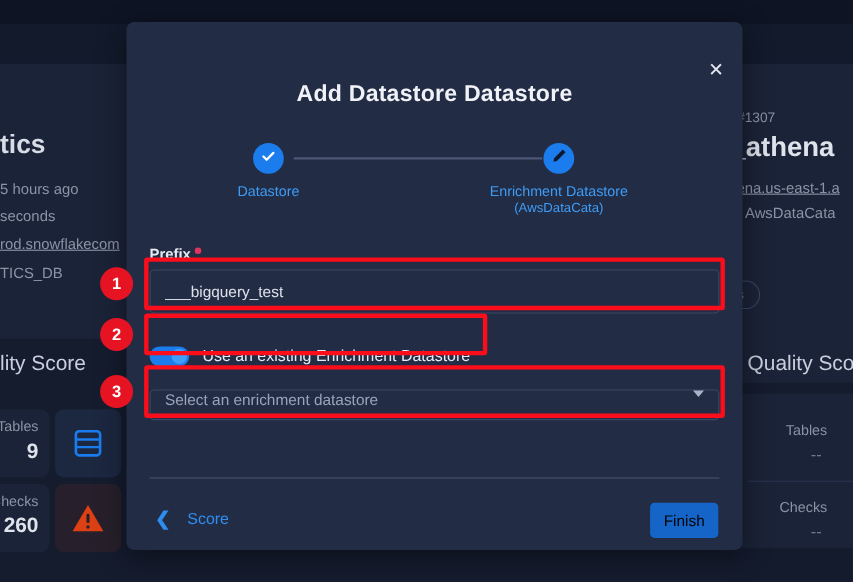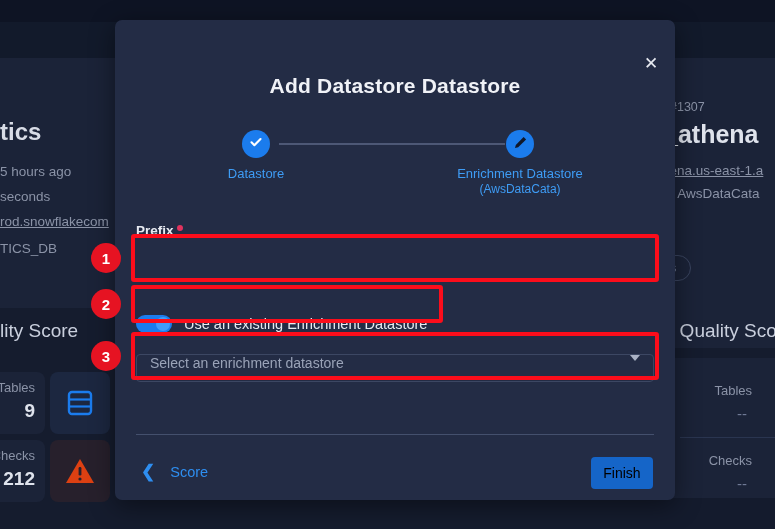--- a/index.html
+++ b/index.html
@@ -147,21 +147,21 @@
     position: absolute; right: 12px; top: 31px; width: 24px; height: 24px;
     display: flex; align-items: center; justify-content: center;
     color: #e6e9f0; font-size: 17px; cursor: pointer; line-height: 1;
   }
   .modal-title {
     position: absolute; left: 0; top: 54px; width: 100%; text-align: center;
     font-size: 21px; font-weight: bold; color: #f0f2f7; letter-spacing: .2px;
   }
 
   
-  .stepper { position: absolute; left: 0; top: 110px; width: 100%; height: 70px; margin-left: 12px; }
+  .stepper { position: absolute; left: 0; top: 110px; width: 100%; height: 70px; }
   .step-circle {
     position: absolute; width: 28px; height: 28px; border-radius: 50%;
     background: #1b7ced; display: flex; align-items: center; justify-content: center;
   }
   .step-circle.c1 { left: 115px; top: 0; }
   .step-circle.c2 { left: 379px; top: 0; }
   .step-line {
     position: absolute; left: 152px; top: 13px; width: 226px; height: 1.5px;
     background: #4d5876;
   }
@@ -270,21 +270,21 @@
   <div class="detail-link">rod.snowflakecom</div>
   <div class="detail-line l4">TICS_DB</div>
   <div class="left-quality">lity Score</div>
 
   <div class="stat-tile s1">
     <div class="stat-label">Tables</div>
     <div class="stat-value">9</div>
   </div>
   <div class="stat-tile s2">
     <div class="stat-label">Checks</div>
-    <div class="stat-value">212</div>
+    <div class="stat-value">260</div>
   </div>
 
   <div class="icon-tile">
     <span class="db-icon">
       <svg width="26" height="28" viewBox="0 0 26 28">
         <rect x="2" y="3" width="22" height="22" rx="3" fill="none" stroke="#1b7ced" stroke-width="2.4"></rect>
         <line x1="2" y1="10.5" x2="24" y2="10.5" stroke="#1b7ced" stroke-width="2.2"></line>
         <line x1="2" y1="17.5" x2="24" y2="17.5" stroke="#1b7ced" stroke-width="2.2"></line>
       </svg>
     </span>
@@ -342,20 +342,21 @@
         </svg>
       </span>
     </div>
     <div class="step-label s2">Enrichment Datastore</div>
     <div class="step-sub">(AwsDataCata)</div>
   </div>
 
   <div class="field-label">Prefix</div>
   <div class="req-dot"></div>
 
+  <input class="text-input" type="text" value="___bigquery_test" style="">
 
   <div class="toggle-row">
     <div class="toggle">
       <div class="knob"></div>
     </div>
     <div class="toggle-text">Use an existing Enrichment Datastore</div>
   </div>
 
   <div class="select-box">
     <div class="select-text">Select an enrichment datastore</div>

